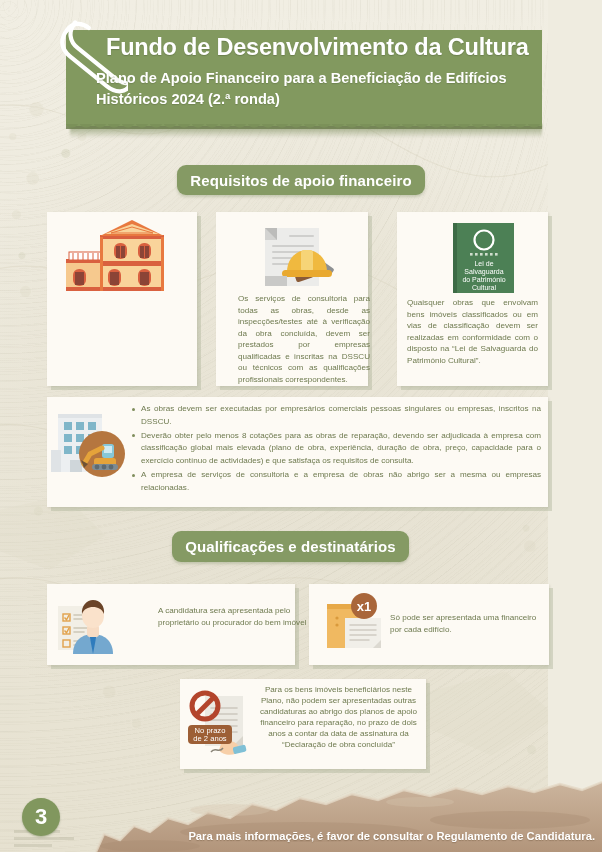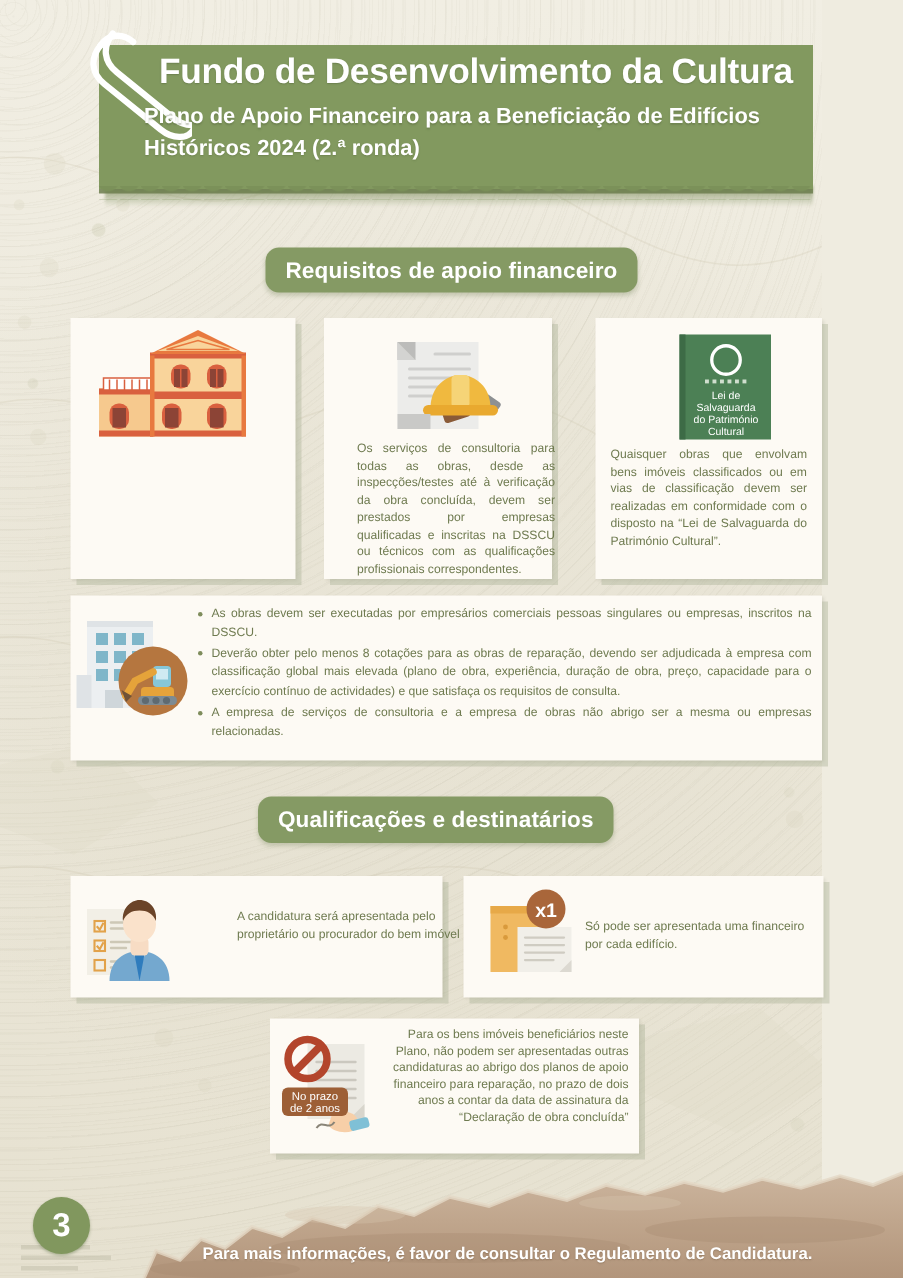--- a/index.html
+++ b/index.html
@@ -173,21 +173,21 @@
   
   #card-proprietario { left: 47px;  top: 584px; width: 248px; height: 81px; }
   #card-uma-cand     { left: 309px; top: 584px; width: 240px; height: 81px; }
   #text-proprietario { left: 129px; top: 605px; width: 152px; text-align: left; margin-left: 29px; }
   #text-uma-cand     { left: 390px; top: 612px; width: 148px; text-align: left; }
   #icon-applicant { left: 57px;  top: 592px; width: 66px; height: 64px; }
   #icon-one-file  { left: 325px; top: 592px; width: 62px; height: 62px; }
 
   
   #card-prazo { left: 180px; top: 679px; width: 246px; height: 90px; }
-  #text-prazo { left: 258px; top: 684px; width: 161px; text-align: right; line-height: 11.1px; }
+  #text-prazo { left: 258px; top: 684px; width: 161px; text-align: center; line-height: 11.1px; }
   #icon-no-prazo { left: 187px; top: 688px; width: 68px; height: 72px; }
 
   
   #footer-torn {
     position: absolute;
     left: 0; bottom: 0; width: 602px; height: 78px;
     overflow: hidden;
   }
   #footer-num {
     position: absolute;
@@ -201,21 +201,21 @@
     display: flex; align-items: center; justify-content: center;
     box-shadow: 0 1px 2px rgba(110,128,85,.5);
   }
   #footer-note {
     position: absolute;
     left: 135px; top: 830px;
     width: 460px;
     color: #ffffff;
     font-size: 11.2px;
     font-weight: bold;
-    text-align: left;
+    text-align: right;
     text-shadow: 0 1px 1px rgba(120,95,70,.5);
   }
   
   #footer-stamp {
     position: absolute; left: 12px; top: 826px; width: 74px; height: 22px;
     opacity: .2;
   }
 </style>
 </head>
 <body>

